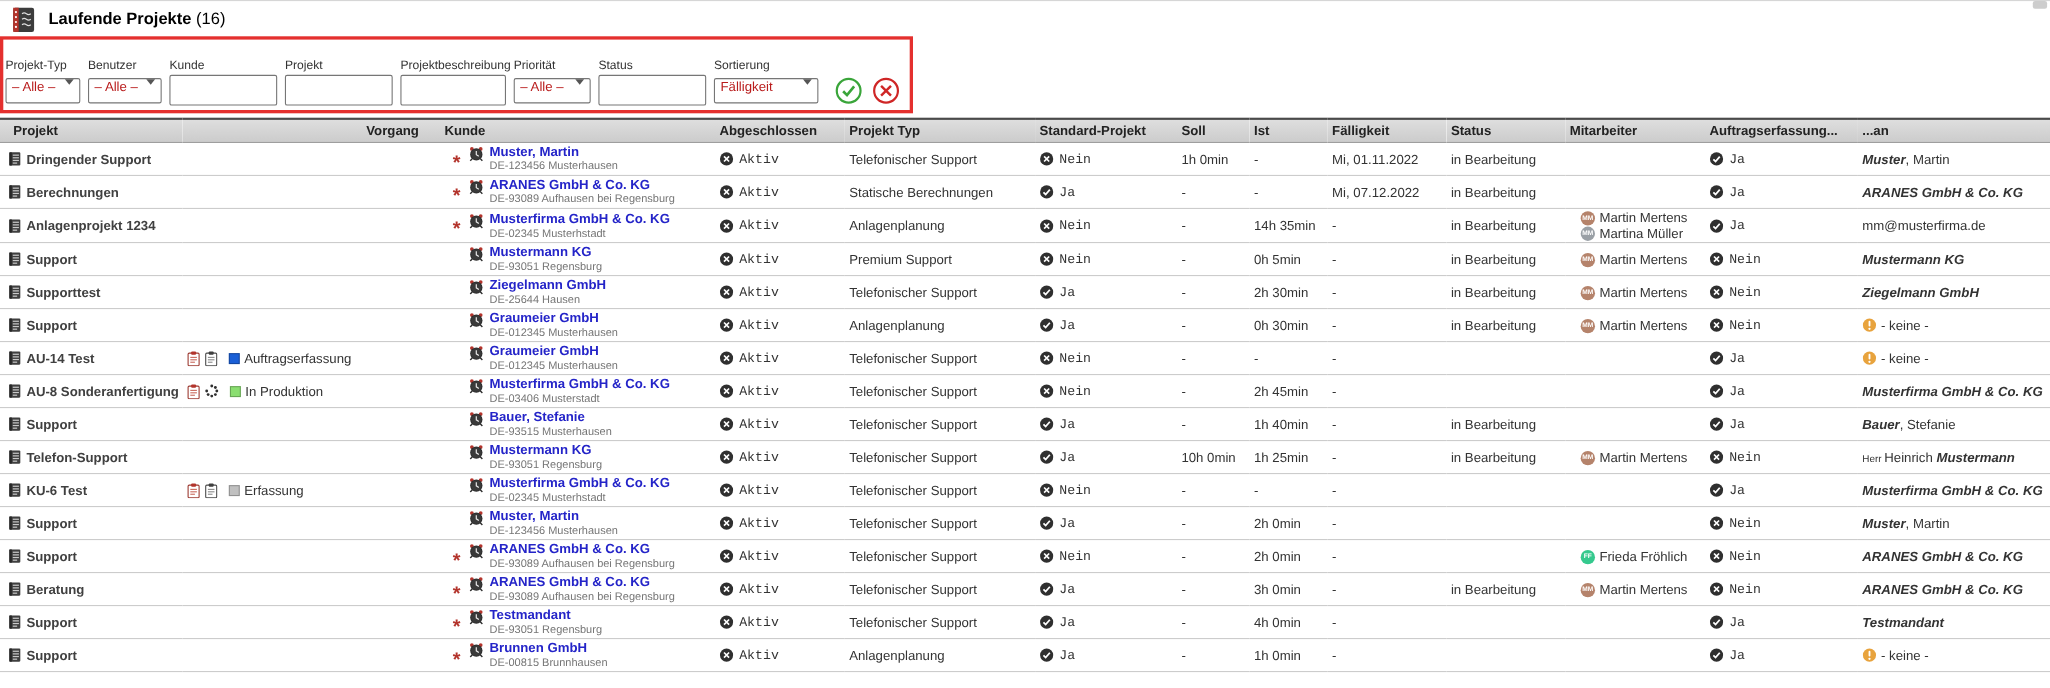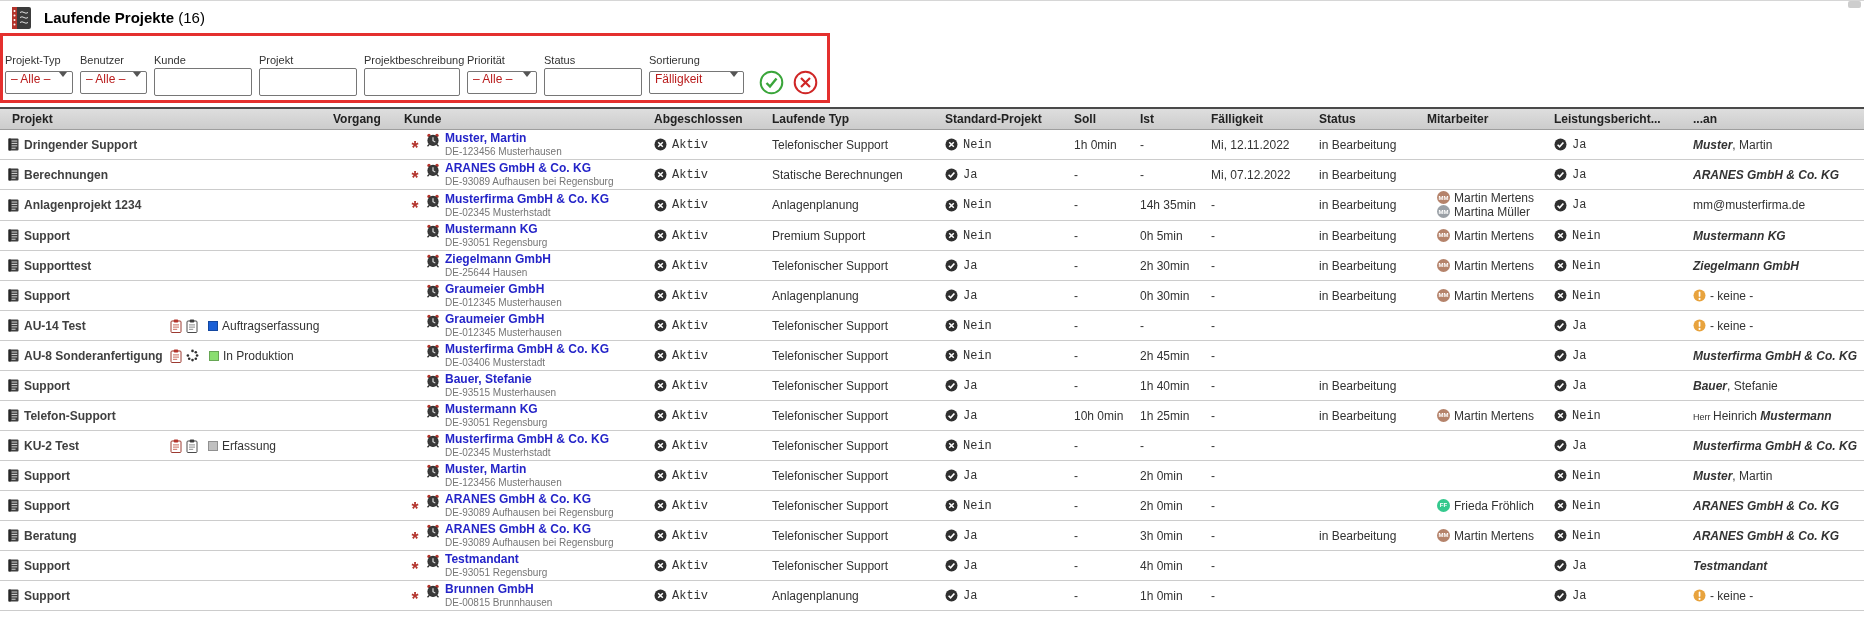--- a/index.html
+++ b/index.html
@@ -54,21 +54,21 @@
   .ico{display:inline-flex;flex:none;}
   .pname{font-weight:bold;color:#404040;margin-left:5px;}
   .vclip{margin-right:4px;}
   .vsq{width:10px;height:10px;flex:none;margin:0 4px 0 6px;border:1px solid rgba(0,0,0,.25);}
   .kstar{width:22px;flex:none;text-align:center;color:var(--star);font-size:18px;font-weight:bold;line-height:10px;padding-top:6px;}
   .kclock{align-self:flex-start;margin-top:1px;}
   .kbody{display:flex;flex-direction:column;margin-left:5px;min-width:0;}
   .klink{color:var(--link);font-weight:bold;text-decoration:none;cursor:pointer;line-height:13px;}
   .ksub{font-size:10px;color:#757575;line-height:11px;margin-top:1px;}
   .itxt{margin-left:5px;font-family:Liberation Mono, monospace;}
-  .mrow{display:flex;align-items:flex-start;line-height:14px;padding-left:10px;}
+  .mrow{display:flex;align-items:flex-end;line-height:14px;padding-left:10px;}
   .avatar{
     width:13px;height:13px;border-radius:50%;flex:none;margin-right:4px;
     color:#fff;font-size:6px;font-weight:bold;display:inline-flex;align-items:center;justify-content:center;
   }
   td.c-an .s-b{font-weight:bold;font-style:italic;}
   td.c-an .s-i{}
   td.c-an .s-sm{font-size:9px;}
   td.c-an .wico{display:inline-flex;margin-right:4px;vertical-align:-2px;}
 </style>
 </head>
@@ -166,28 +166,28 @@
       <col style="width:127px">
       <col style="width:139px">
     <col style="width:175px">
   </colgroup>
   <thead>
     <tr>
       <th class="h-projekt">Projekt</th>
       <th class="h-vorgang">Vorgang</th>
       <th>Kunde</th>
       <th>Abgeschlossen</th>
-      <th>Laufende Typ</th>
+      <th>Projekt Typ</th>
       <th>Standard-Projekt</th>
       <th>Soll</th>
       <th>Ist</th>
       <th>Fälligkeit</th>
       <th>Status</th>
       <th>Mitarbeiter</th>
-      <th>Leistungsbericht...</th>
+      <th>Auftragserfassung...</th>
       <th>...an</th>
     </tr>
   </thead>
   <tbody>
       <tr>
         <td class="c-projekt">
           <span class="cellflex">
             <span class="ico ">
               <svg width="11" height="13" viewBox="0 0 11 13">
                 <rect x="0.5" y="0.5" width="10" height="12" rx="1" fill="#3f3f3f"></rect>
@@ -239,21 +239,21 @@
               <svg width="13" height="13" viewBox="0 0 13 13">
                 <circle cx="6.5" cy="6.5" r="6" fill="#2f2f2f"></circle>
                 <path d="M4.2 4.2 L8.8 8.8 M8.8 4.2 L4.2 8.8" stroke="#fff" stroke-width="1.5"></path>
               </svg>
             </span>
             <span class="itxt">Nein</span>
           </span>
         </td>
         <td>1h 0min</td>
         <td>-</td>
-        <td>Mi, 12.11.2022</td>
+        <td>Mi, 01.11.2022</td>
         <td>in Bearbeitung</td>
         <td></td>
         <td>
           <span class="cellflex">
             <span class="ico ">
               <svg width="13" height="13" viewBox="0 0 13 13">
                 <circle cx="6.5" cy="6.5" r="6" fill="#2f2f2f"></circle>
                 <path d="M3.6 6.8 L5.6 8.8 L9.4 4.4" stroke="#fff" stroke-width="1.6" fill="none"></path>
               </svg>
             </span>
@@ -1052,21 +1052,21 @@
             <span class="ico ">
               <svg width="11" height="13" viewBox="0 0 11 13">
                 <rect x="0.5" y="0.5" width="10" height="12" rx="1" fill="#3f3f3f"></rect>
                 <rect x="0.5" y="0.5" width="2.2" height="12" fill="#262626"></rect>
                 <rect x="3.6" y="2.5" width="5.6" height="1.1" fill="#c9c9c9"></rect>
                 <rect x="3.6" y="4.9" width="5.6" height="1.1" fill="#c9c9c9"></rect>
                 <rect x="3.6" y="7.3" width="5.6" height="1.1" fill="#c9c9c9"></rect>
                 <rect x="3.6" y="9.7" width="4" height="1.1" fill="#c9c9c9"></rect>
               </svg>
             </span>
-            <span class="pname">KU-2 Test</span>
+            <span class="pname">KU-6 Test</span>
           </span>
         </td>
         <td class="c-vorgang">
           <span class="cellflex">
             <span class="ico vclip">
               <svg width="12" height="14" viewBox="0 0 12 14">
                 <rect x="1" y="2" width="10" height="11.5" rx="1" fill="#fff" stroke="#9c3a31"></rect>
                 <rect x="3.8" y="0.5" width="4.4" height="3" rx="0.8" fill="#b3342c"></rect>
                 <rect x="3" y="5.4" width="6" height="1" fill="#c96a5e"></rect>
                 <rect x="3" y="7.6" width="6" height="1" fill="#c96a5e"></rect>

